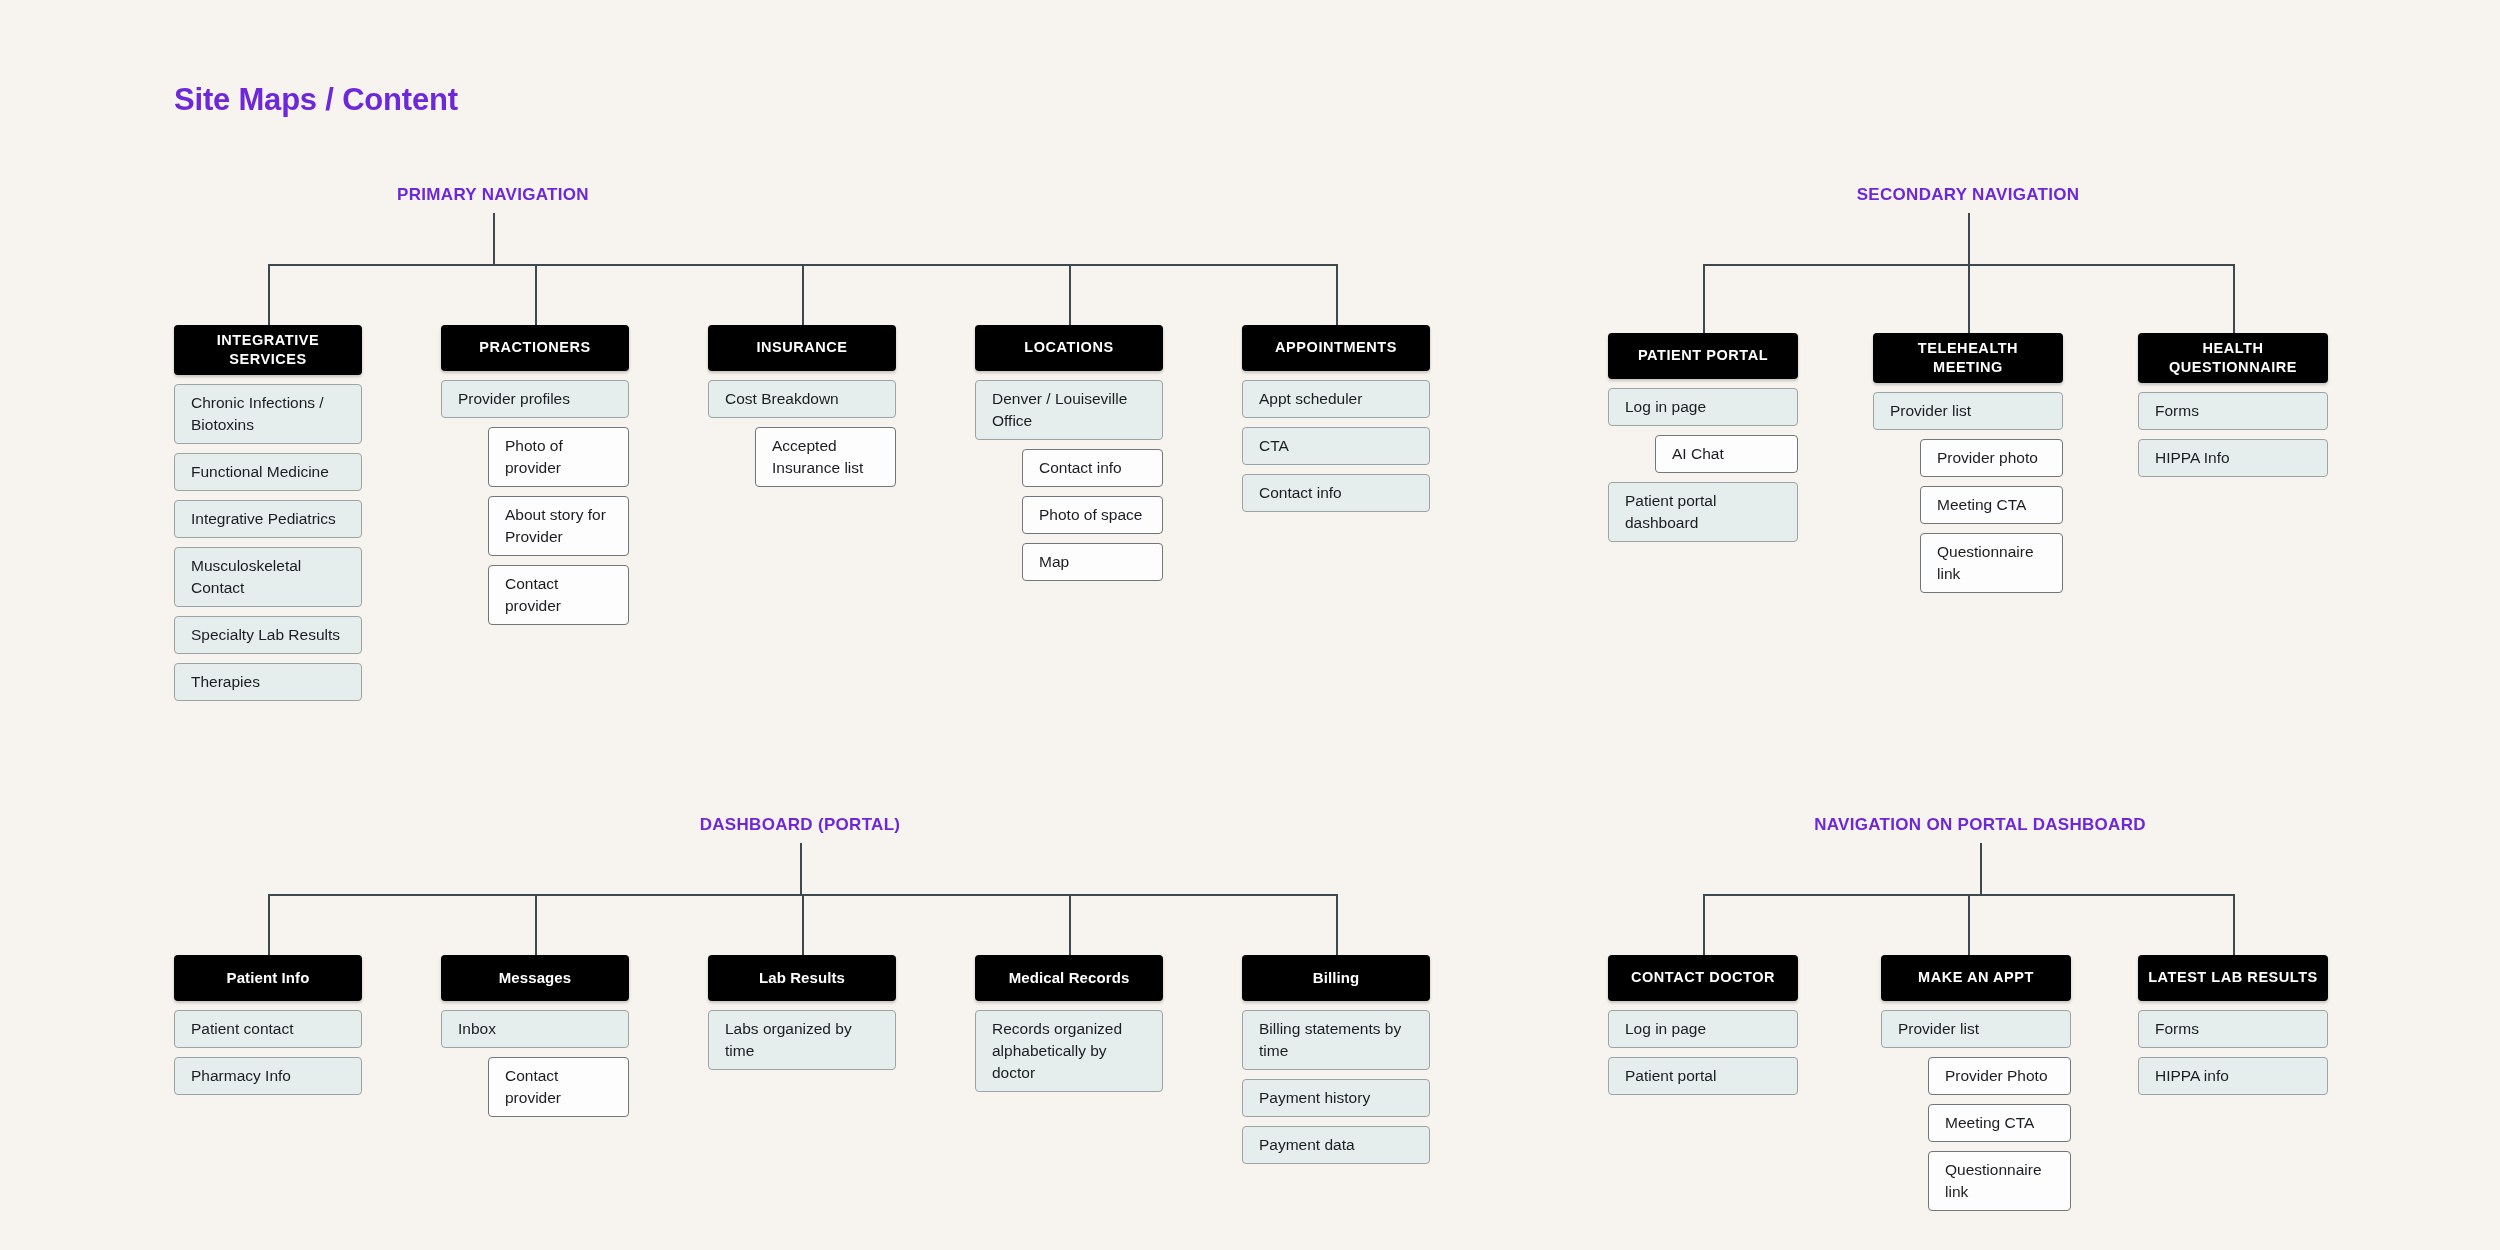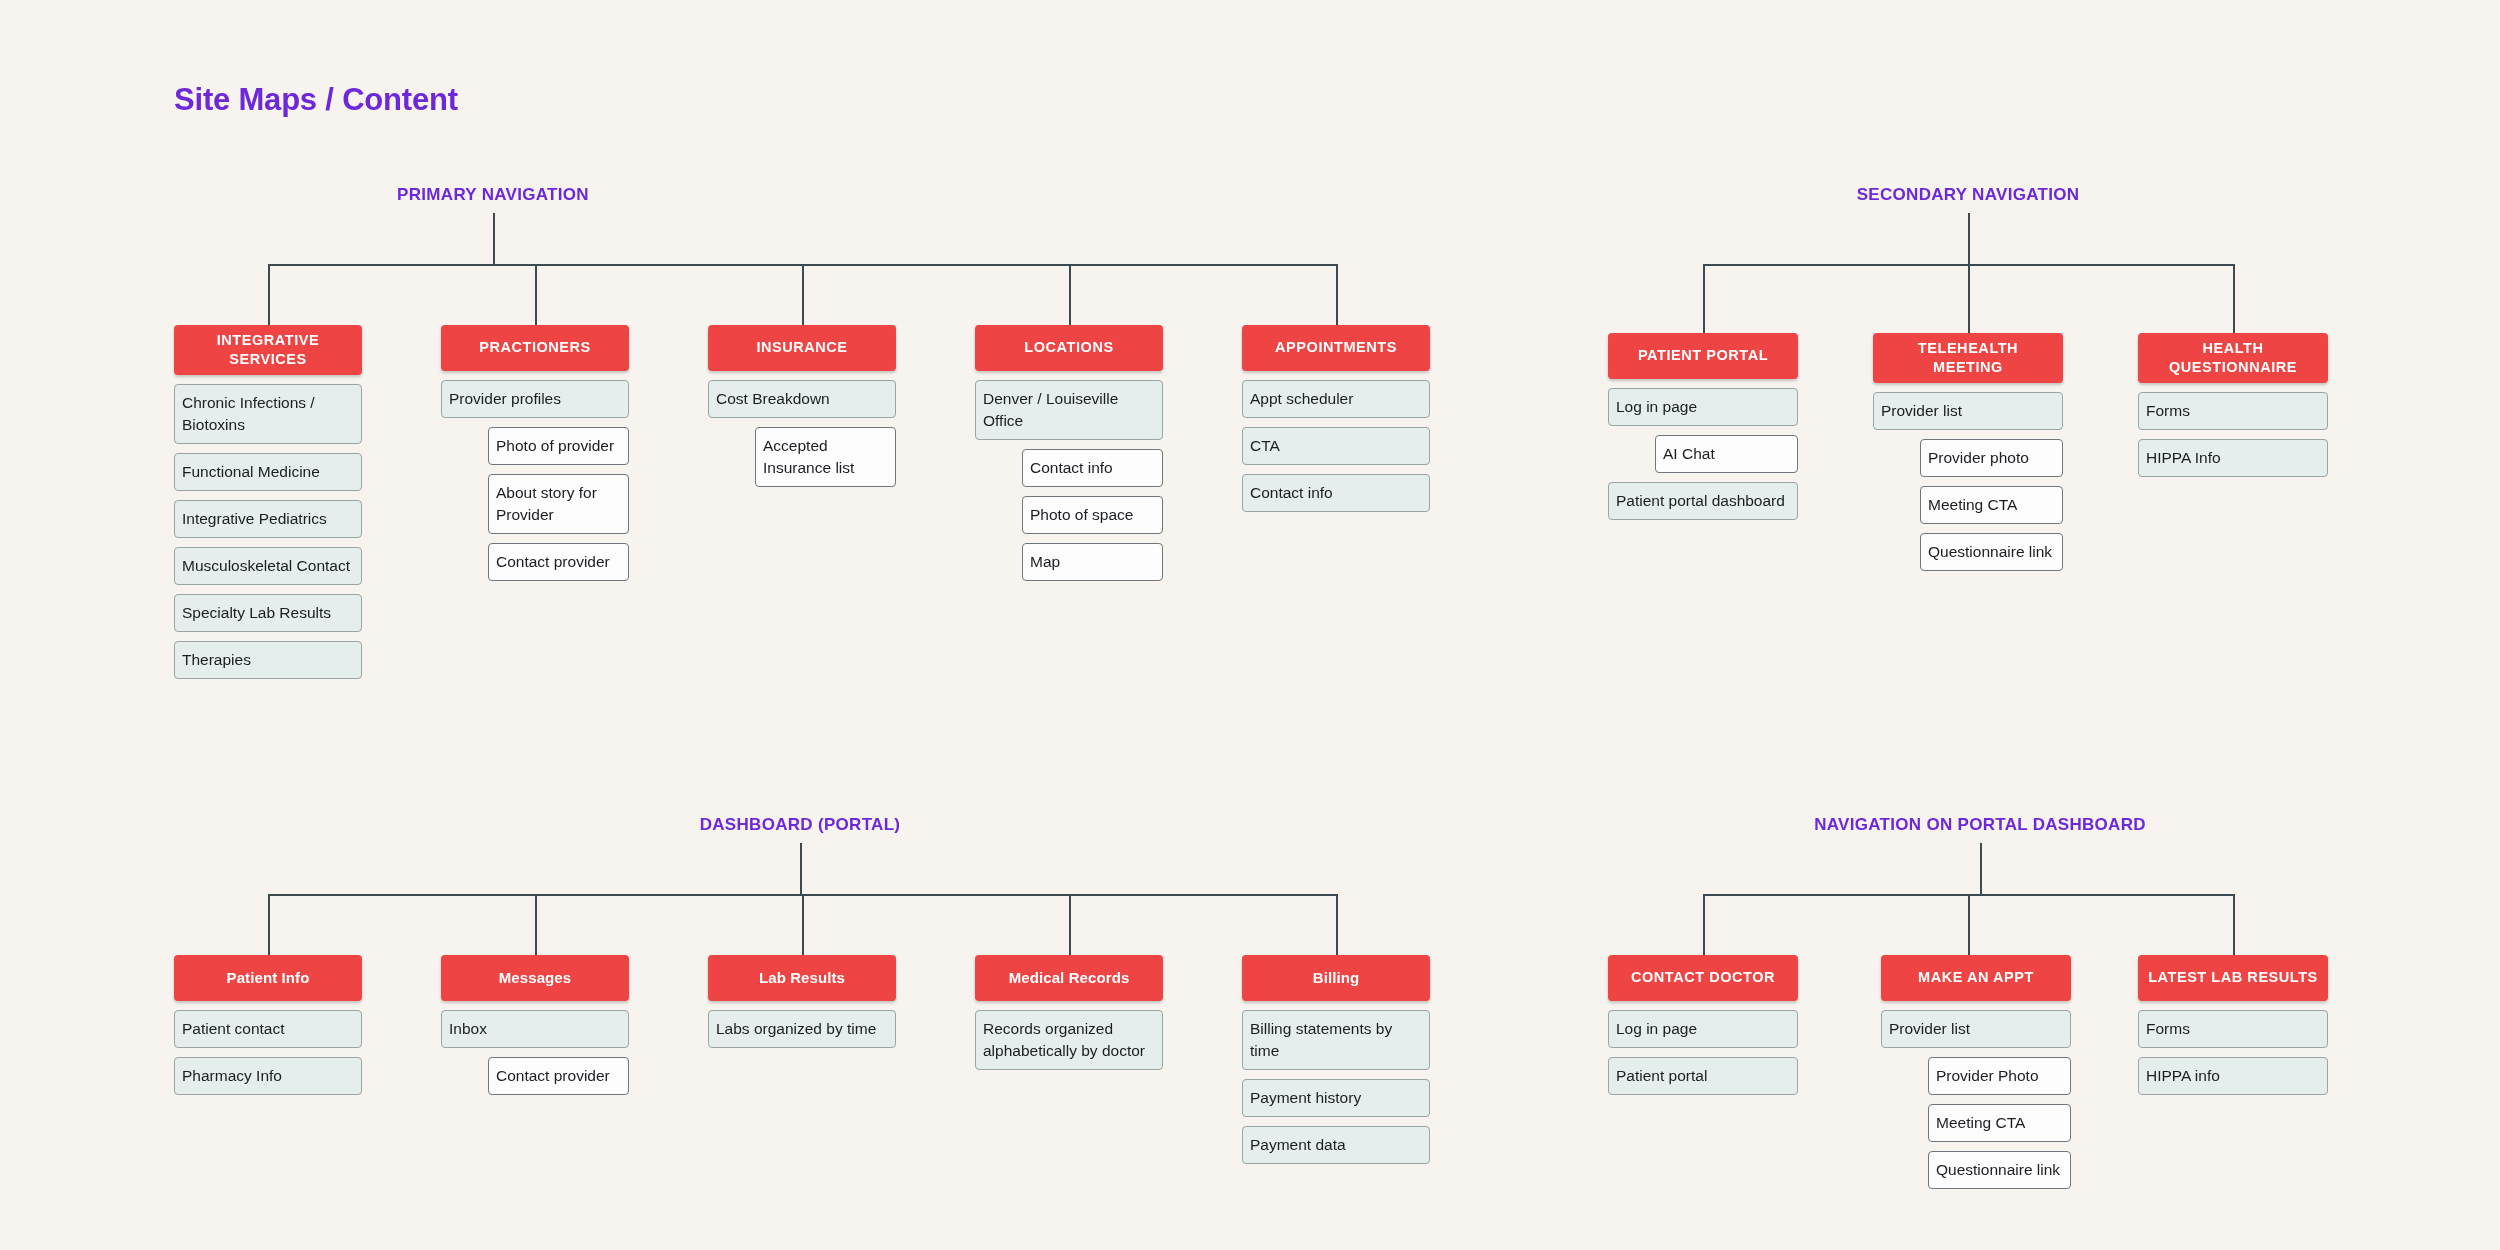--- a/index.html
+++ b/index.html
@@ -24,41 +24,41 @@
     color: #6d28d9; letter-spacing: 0.3px; white-space: nowrap;
   }
 
   
   .conn { position: absolute; background: #3c4a50; }
   .conn-v { width: 2px; }
   .conn-h { height: 2px; }
   .col { position: absolute; top: 0; }
 
   .node-head {
-    background: #ef4444;
+    background: #000000;
     color: #ffffff;
     border-radius: 4px;
     font-size: 14.5px;
     font-weight: 700;
     letter-spacing: 0.55px;
     display: flex; align-items: center; justify-content: center;
     text-align: center;
     padding: 6px 8px;
     line-height: 1.32;
     box-shadow: 0 2px 3px rgba(20,28,32,0.22);
     min-height: 46px;
   }
   .node-head.titlecase { letter-spacing: 0.1px; font-size: 15px; }
 
   .node {
     border-radius: 4px;
     font-size: 15.5px;
     color: #1b1d22;
     line-height: 1.42;
-    padding: 7px 7px;
+    padding: 7px 16px;
     min-height: 38px;
     display: flex; align-items: center;
     margin-top: 9px;
   }
   .node.lvl1 {
     background: #e6eeed;
     border: 1px solid #9aa5a6;
   }
   .node.lvl2 {
     background: #fdfdfd;

